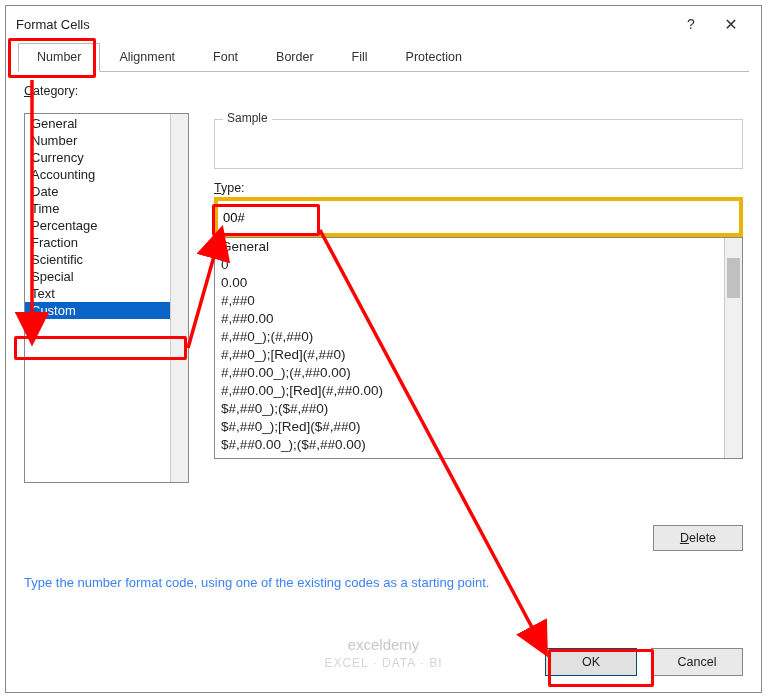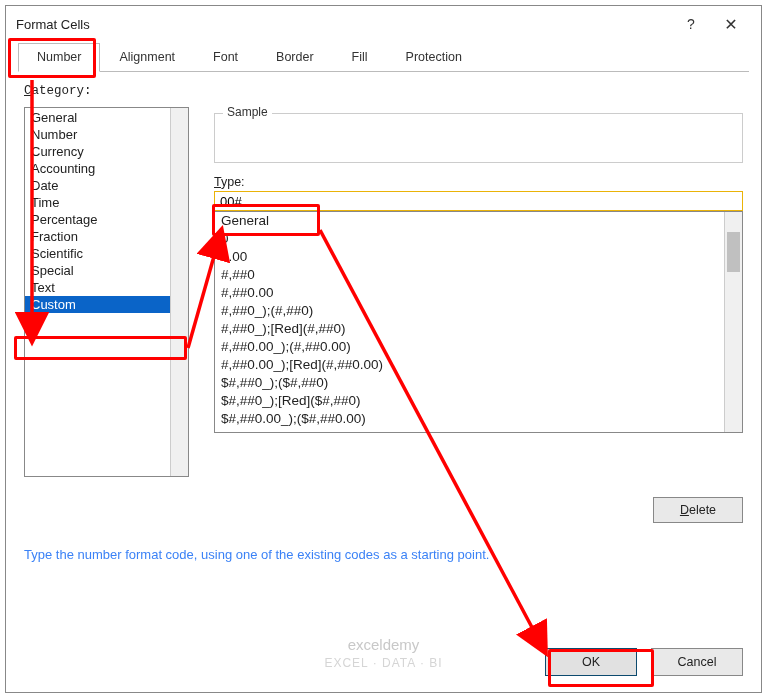--- a/index.html
+++ b/index.html
@@ -57,23 +57,22 @@
     background: #fff;
     border-bottom: 1px solid #fff;
   }
   .content {
     flex: 1;
     padding: 12px 18px 10px 18px;
     position: relative;
   }
   .catlabel {
     font-size: 12.5px;
-    margin-bottom: 9px;
-    color: #222;
-    font-family: Liberation Mono, monospace;
+    margin-bottom: 15px;
+    color: #222;
   }
   .catlabel .ul { text-decoration: underline; }
   .row-main {
     display: flex;
     gap: 25px;
     height: 390px;
   }
   .category-box {
     width: 165px;
     height: 370px;
@@ -119,22 +118,22 @@
   .right-col { flex: 1; }
   .typelabel {
     font-size: 12.5px;
     margin-top: 12px;
     margin-bottom: 2px;
     color: #222;
   }
   .typelabel .ul { text-decoration: underline; }
   .type-input {
     width: 100%;
-    height: 20px;
-    border: 1px solid #eab308;
+    height: 40px;
+    border: 4px solid #eab308;
     padding: 2px 5px;
     font-size: 13px;
     font-family: inherit;
   }
   .format-list {
     width: 100%;
     height: 222px;
     border: 1px solid #888;
     margin-top: 0;
     overflow: hidden;
@@ -159,20 +158,21 @@
   }
   .fmt-item {
     padding: 0px 6px;
     font-size: 13.5px;
     color: #222;
     line-height: 18px;
     width: calc(100% - 17px);
   }
   .delete-row {
     display: flex; justify-content: flex-end;
+    margin-top: 22px;
   }
   .btn {
     min-width: 90px;
     height: 26px;
     border: 1px solid #888;
     background: #e9e9e9;
     font-size: 12.5px;
     color: #222;
     cursor: default;
     display: inline-flex;

